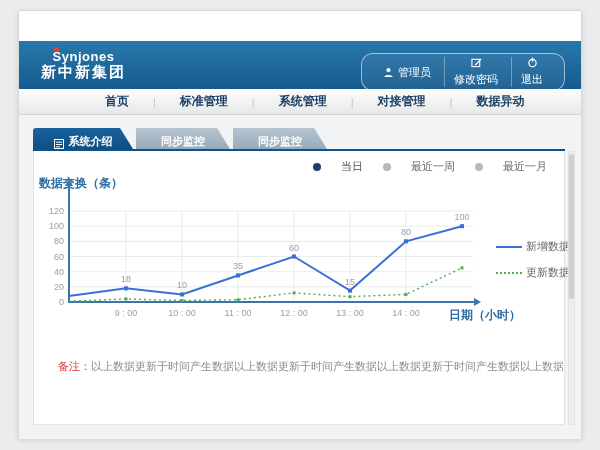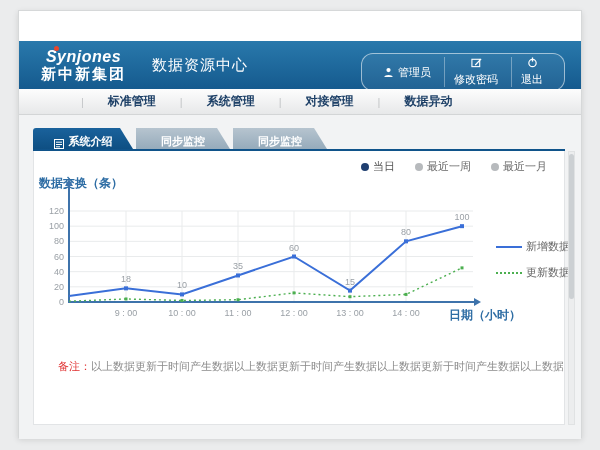--- a/index.html
+++ b/index.html
@@ -7,21 +7,21 @@
   body { background:#ebeced; position:relative; overflow:hidden; }
 
   .window { position:absolute; left:18px; top:10px; width:564px; height:428px;
             background:#fff; border:1px solid #d6d8d9; box-shadow:0 2px 6px rgba(0,0,0,.12); }
 
   
   .topstrip { position:absolute; left:0; top:0; width:100%; height:30px; background:#fff; }
   .header { position:absolute; left:0; top:30px; width:100%; height:48px;
             background:linear-gradient(#2979ac, #155a8e); display:flex; align-items:center; }
   .logo { margin-left:22px; color:#fff; text-align:center; position:relative; line-height:1.05; }
-  .logo-en { font-size:16px; font-weight:bold; letter-spacing:.5px; position:relative;font-style:italic; }
+  .logo-en { font-size:13px; font-weight:bold; letter-spacing:.5px; position:relative; }
   .logo-en .reddot { position:absolute; left:13px; top:-3px; width:5px; height:5px;
                      background:#e8452c; border-radius:50%; }
   .logo-cn { font-size:15px; font-weight:bold; letter-spacing:2px; }
   .app-title { color:#fff; font-size:15px; margin-left:26px; letter-spacing:1px; }
   .userbox { position:absolute; right:16px; top:42px; display:flex; align-items:center; gap:4px;
              border:1px solid rgba(255,255,255,.55); border-radius:12px; padding:3px 12px;
              background:rgba(255,255,255,.06); }
   .useritem { display:flex; align-items:center; gap:4px; color:#fff; font-size:11px;
               padding:0 9px; cursor:pointer; }
   .useritem + .useritem { border-left:1px solid rgba(255,255,255,.35);flex-direction:column; }
@@ -47,21 +47,21 @@
 
   .panel { position:absolute; left:14px; right:16px; top:36px; bottom:14px; background:#fff;
            border:1px solid #e2e4e6; border-top:none; }
 
   .scrollbar { position:absolute; right:6px; top:36px; width:7px; bottom:14px;
                background:#ecedee; border:1px solid #e0e2e3; }
   .scrollthumb { position:absolute; left:0; top:2px; width:5px; height:145px;
                  background:#ccd0d3; border-radius:3px; }
 
   .radios { position:absolute; right:34px; top:44px; display:flex; gap:20px; }
-  .radio { display:flex; align-items:center; gap:4px; font-size:11px; color:#666; cursor:pointer; }
+  .radio { display:flex; align-items:center; gap:20px; font-size:11px; color:#666; cursor:pointer; }
   .radio-dot { width:8px; height:8px; border-radius:50%; background:#b7babd; }
   .radio.selected .radio-dot { background:#1f3f70; }
   .radio.selected { color:#555; }
 
   .ylabel { position:absolute; left:20px; top:60px; font-size:12px; font-weight:bold; color:#2e6da4; }
   .chart { position:absolute; left:30px; top:63px; width:500px; height:152px; }
 
   .legend { position:absolute; left:477px; top:124px; }
   .legend-item { display:flex; align-items:center; gap:4px; font-size:11px; color:#666;
                  margin-bottom:11px; cursor:pointer; }
@@ -80,21 +80,20 @@
   <div class="topstrip"></div>
 
   <div class="header">
     <div class="logo">
       <div class="logo-en">
         <span class="reddot"></span>
         <span>Synjones</span>
       </div>
       <div class="logo-cn">新中新集团</div>
     </div>
-    <div class="app-title">数据资源中心</div>
   </div>
 
   <div class="userbox">
     <div class="useritem">
       <svg class="uicon" viewBox="0 0 12 12">
         <circle cx="6" cy="3.4" r="2.3" fill="#fff"></circle>
         <path d="M1.4 11 C1.4 7.8 10.6 7.8 10.6 11 Z" fill="#fff"></path>
       </svg>
       <span>管理员</span>
     </div>
@@ -108,20 +107,21 @@
     <div class="useritem">
       <svg class="uicon" viewBox="0 0 12 12">
         <circle cx="6" cy="6.5" r="4" fill="none" stroke="#fff" stroke-width="1.3"></circle>
         <line x1="6" y1="0.5" x2="6" y2="5" stroke="#fff" stroke-width="1.4"></line>
       </svg>
       <span>退出</span>
     </div>
   </div>
 
   <div class="nav">
+    <span class="nav-item">首页</span>
     <span class="nav-sep">|</span>
     <span class="nav-item">标准管理</span>
     <span class="nav-sep">|</span>
     <span class="nav-item">系统管理</span>
     <span class="nav-sep">|</span>
     <span class="nav-item">对接管理</span>
     <span class="nav-sep">|</span>
     <span class="nav-item">数据异动</span>
   </div>
 

